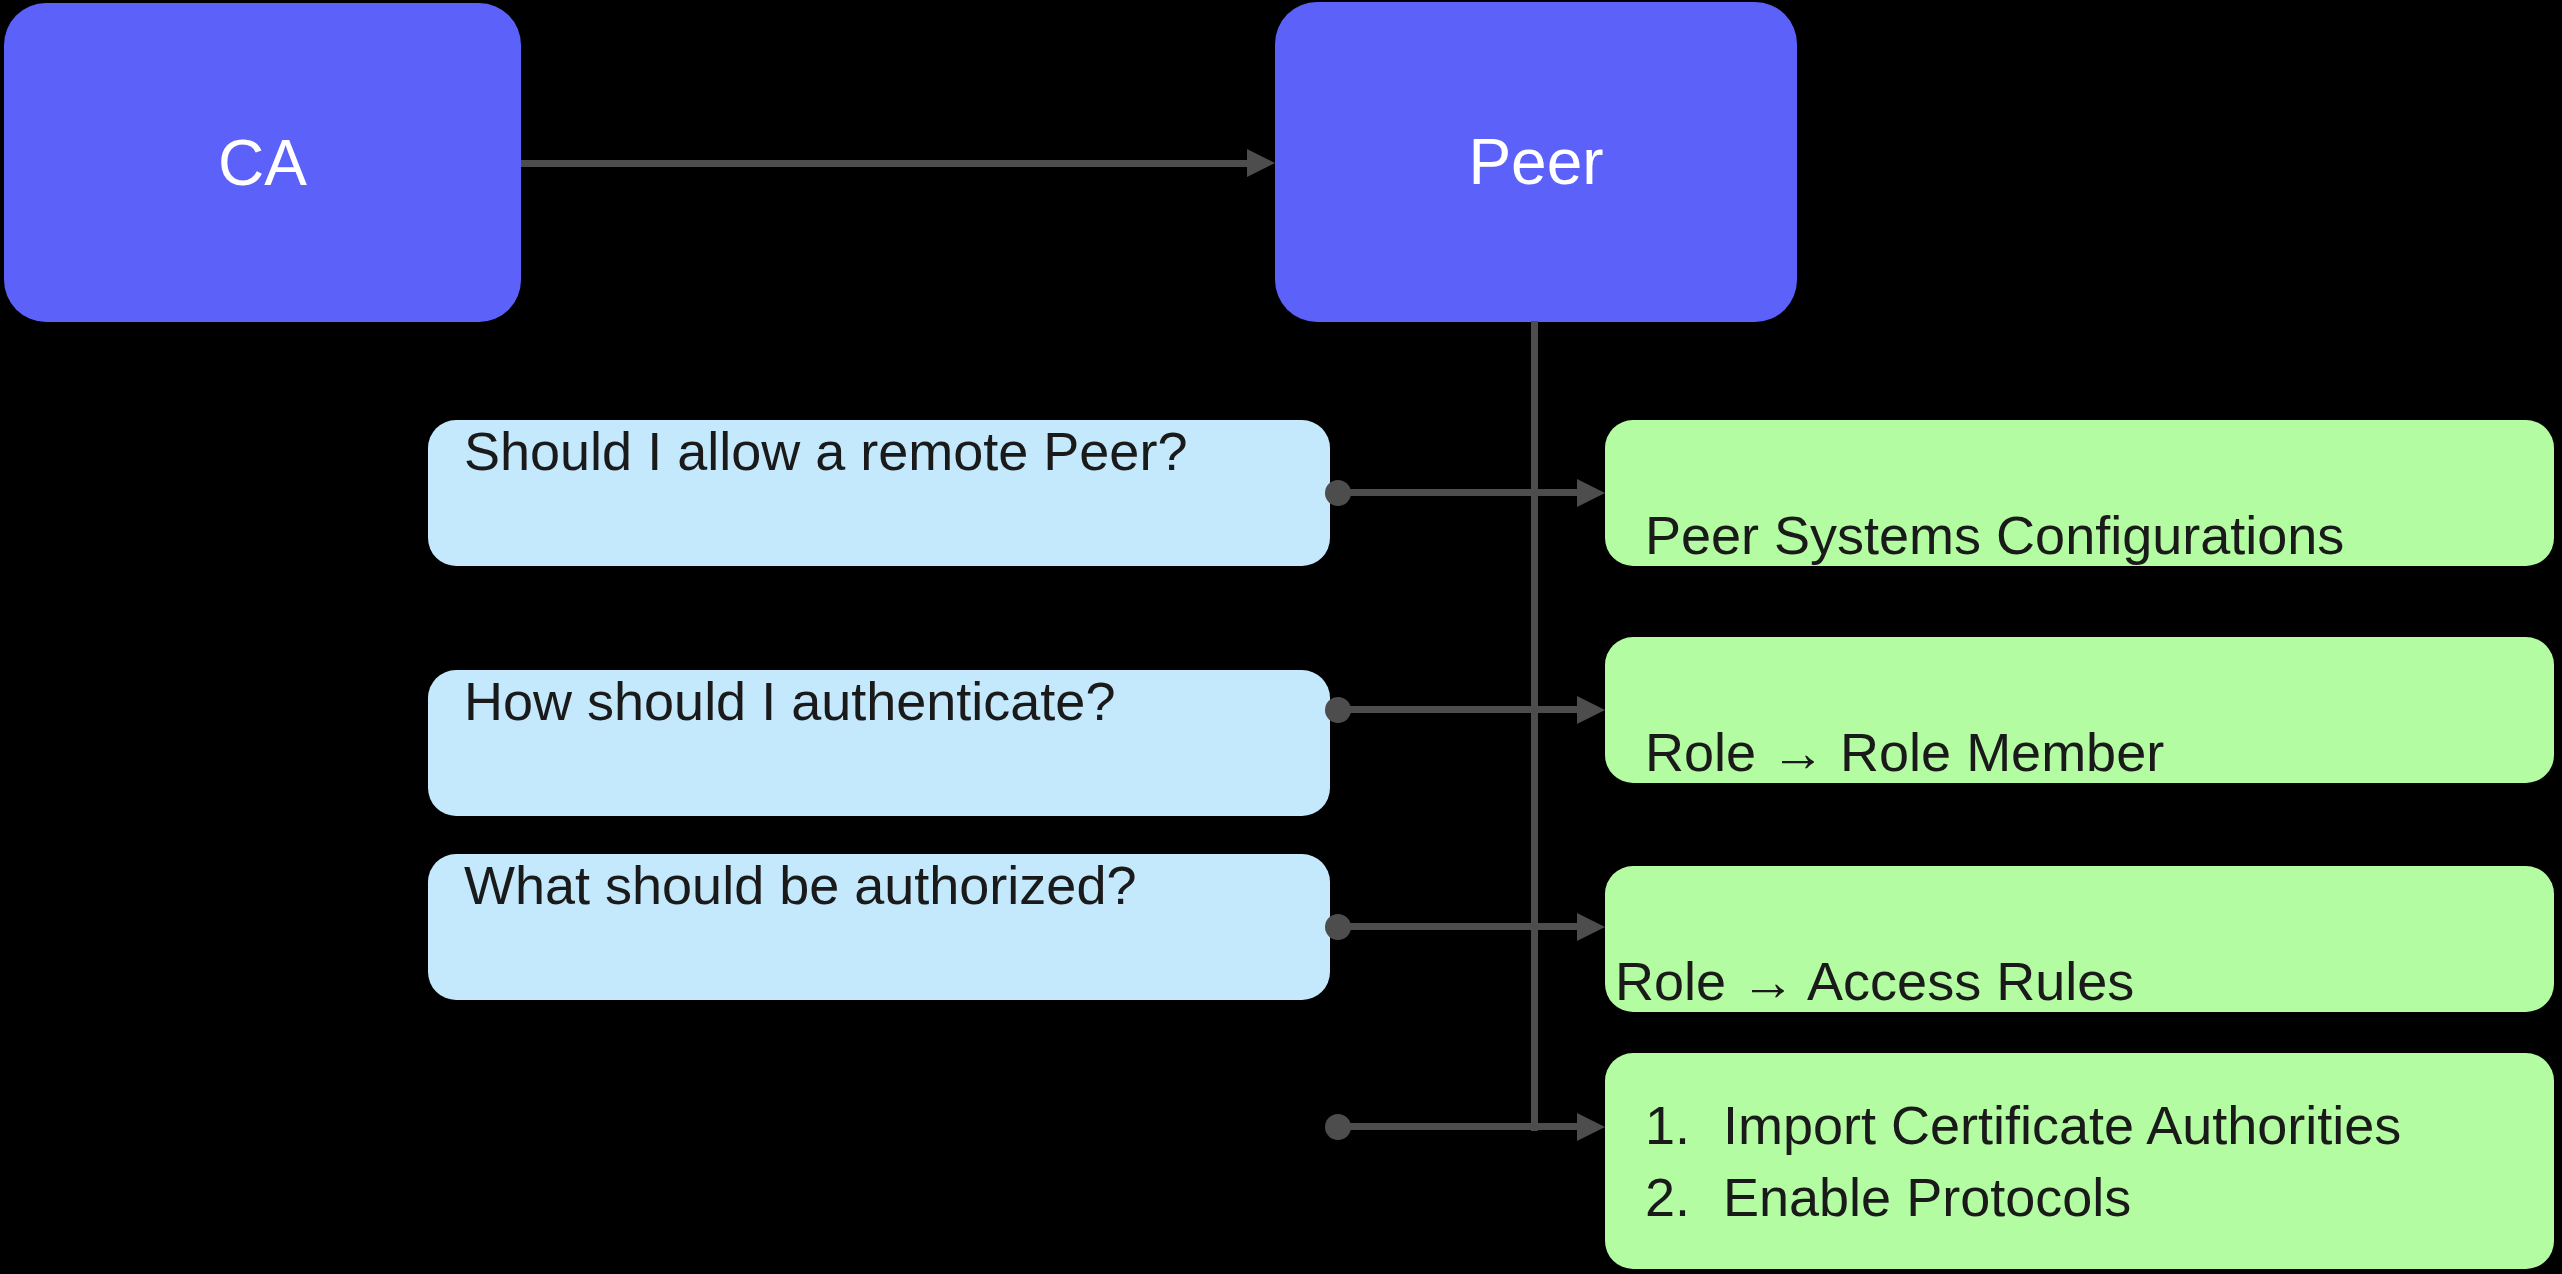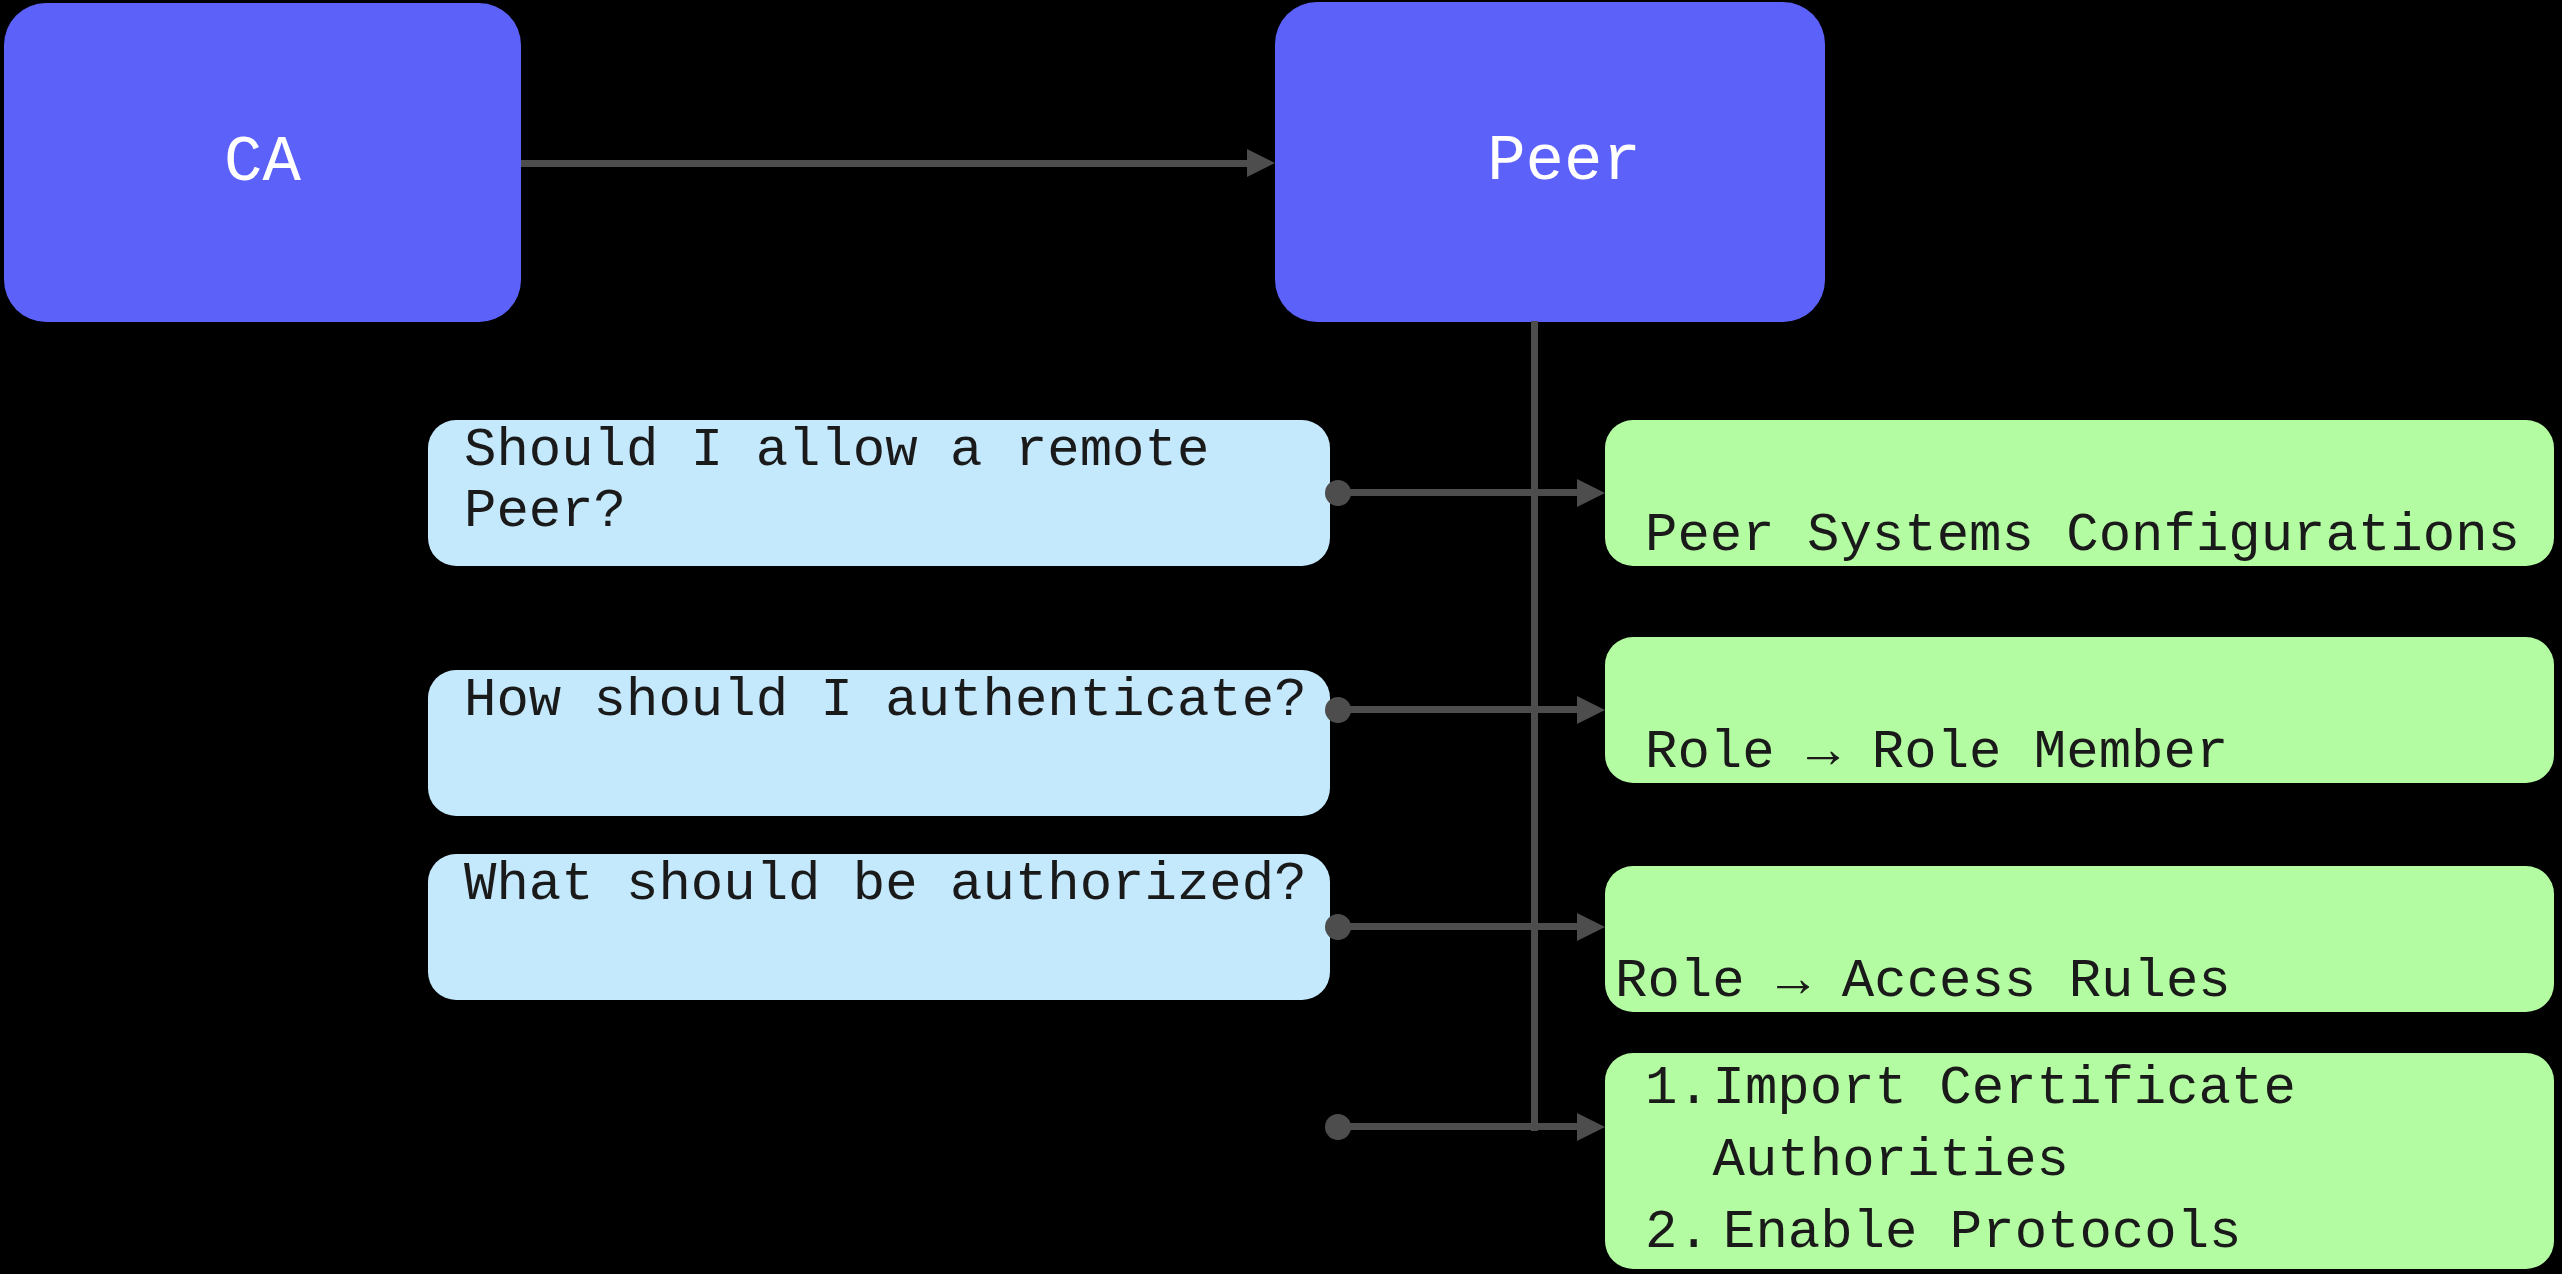--- a/index.html
+++ b/index.html
@@ -10,33 +10,33 @@
     --text-dark:#1A1A1A;
     --text-light:#FFFFFF;
     --bg:#000000;
   }
   html,body{margin:0;padding:0;background:var(--bg);}
   .canvas{
     position:relative;
     width:2562px;height:1274px;
     background:var(--bg);
     overflow:hidden;
-    font-family:Liberation Mono, monospace;
+    font-family:Liberation Sans, sans-serif;
   }
   
   .node{
     position:absolute;
     background:var(--node-fill);
     border-radius:42px;
     color:var(--text-light);
     display:flex;align-items:center;justify-content:center;
     font-size:64px;
   }
   .node-ca{left:4px;top:3px;width:517px;height:319px;}
-  .node-peer{left:1275px;top:2px;width:522px;height:320px;padding-left:28px;}
+  .node-peer{left:1275px;top:2px;width:522px;height:320px;}
 
   
   .edge{position:absolute;background:var(--connector);}
   .edge-ca-peer{left:521px;top:160px;width:728px;height:7px;}
   .edge-peer-down{left:1531px;top:321px;width:7px;height:810px;}
   .arrowhead{
     position:absolute;width:0;height:0;
     border-top:14px solid transparent;
     border-bottom:14px solid transparent;
     border-left:28px solid var(--connector);

